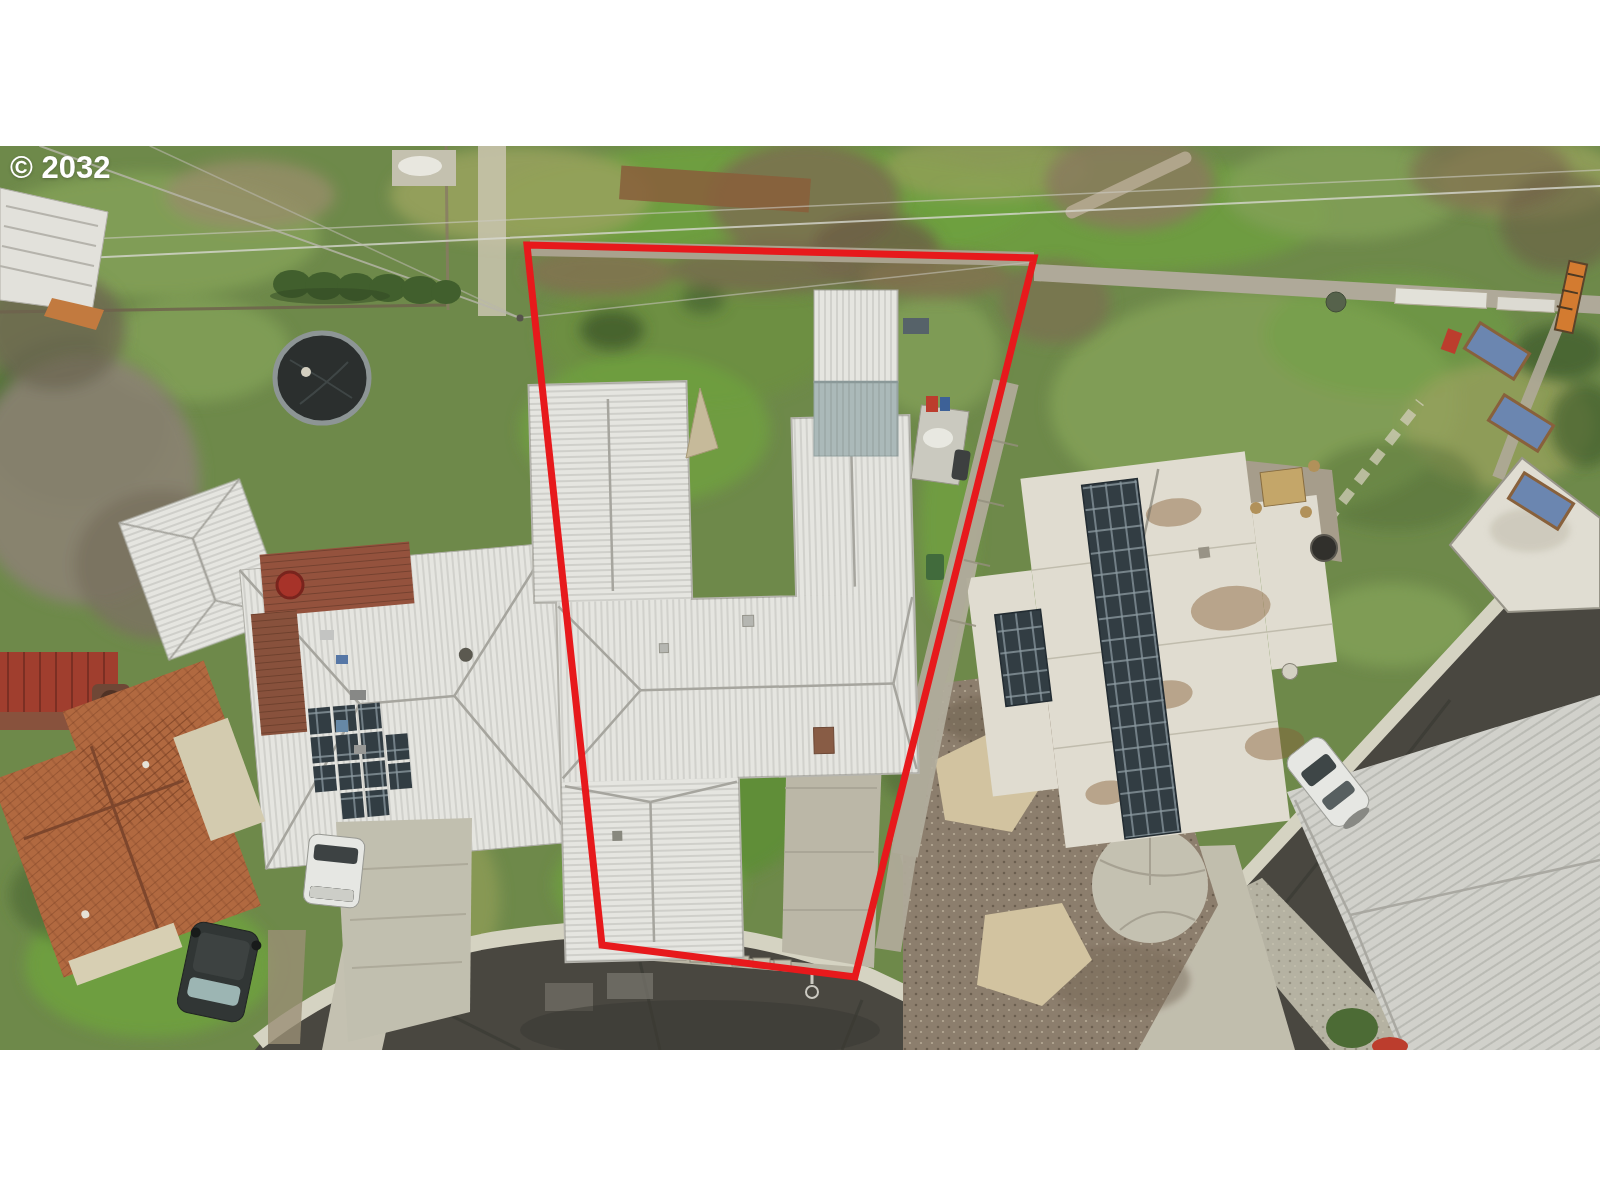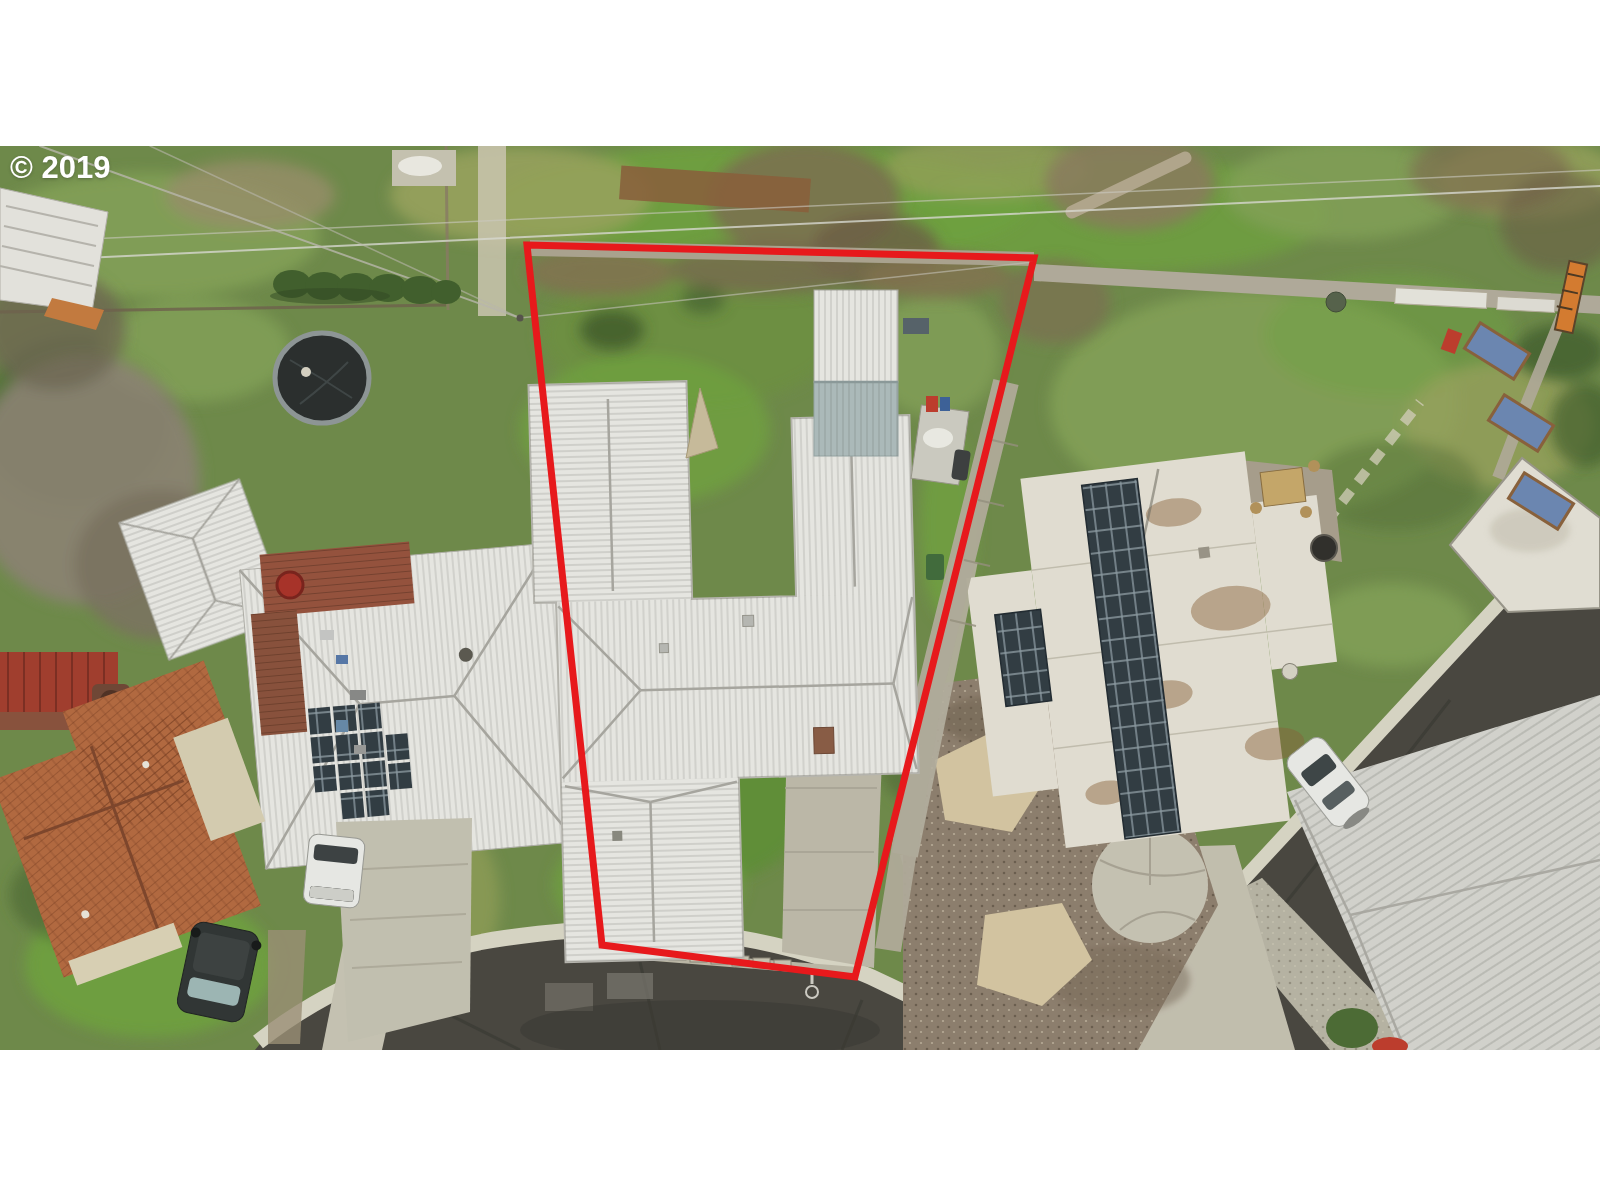--- a/index.html
+++ b/index.html
@@ -410,14 +410,14 @@
       <rect x="1311" y="792" width="34" height="14" rx="4" fill="#565d60"></rect>
       <ellipse cx="1328" cy="828" rx="16" ry="5" fill="#8a8a86"></ellipse>
     </g>
 
     <rect x="0" y="146" width="1600" height="904" fill="#7a8464" opacity=".05"></rect>
 
     <polygon fill="none" stroke="var(--boundary-red)" stroke-width="7" stroke-linejoin="miter" points="527,245 1034,258 855,977 602,945"></polygon>
   </svg>
   </div>
 
-  <div class="watermark">© 2019</div>
+  <div class="watermark">© 2032</div>
 </div>
 
 </body></html>

